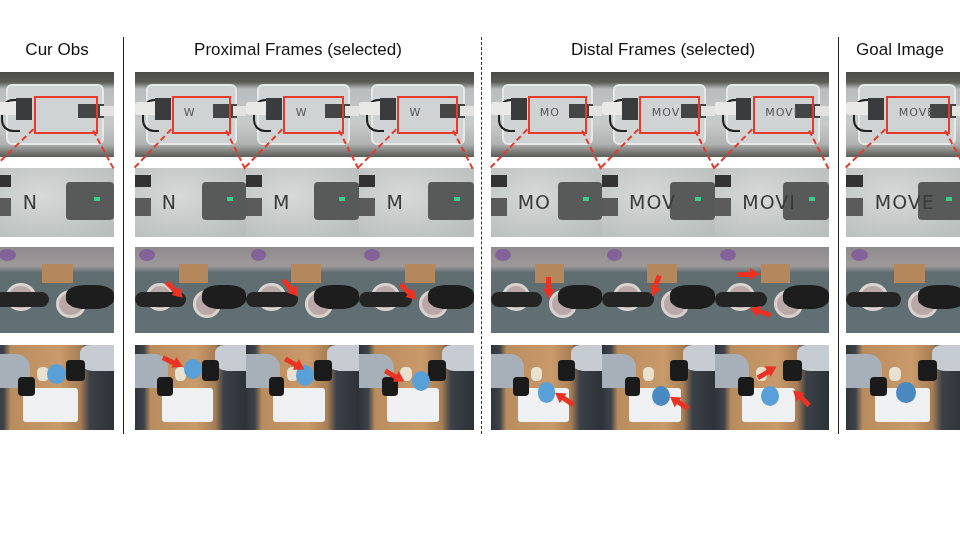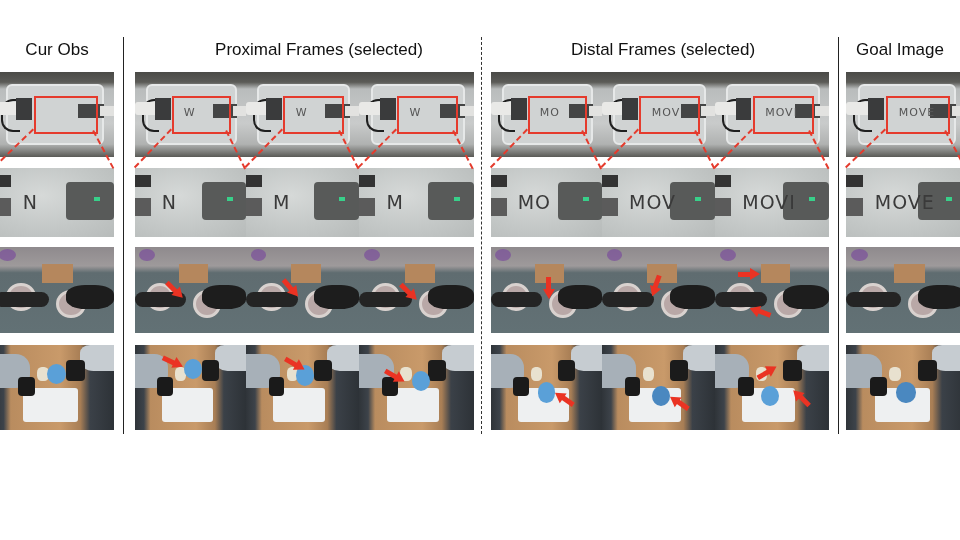--- a/index.html
+++ b/index.html
@@ -48,21 +48,21 @@
   .arrow { position:absolute; width:22px; height:10px; }
   .arrow::before { content:""; position:absolute; left:0; top:3px; width:14px; height:5px; background:#ea3323; }
   .arrow::after { content:""; position:absolute; left:12px; top:-1px; border-left:10px solid #ea3323; border-top:6px solid transparent; border-bottom:6px solid transparent; }
   
   .conn { position:absolute; height:0; border-top:2px dashed #e53b2d; transform-origin:0 0; }
 </style>
 </head>
 <body>
 
 <div class="hdr" style="left:57px">Cur Obs</div>
-<div class="hdr" style="left:319px">Proximal Frames (selected)</div>
+<div class="hdr" style="left:298px">Proximal Frames (selected)</div>
 <div class="hdr" style="left:663px">Distal Frames (selected)</div>
 <div class="hdr" style="left:900px">Goal Image</div>
 
 <div class="vline solid" style="left:123px"></div>
 <div class="vline dashed" style="left:481px"></div>
 <div class="vline solid" style="left:838px"></div>
 
 <div id="grid">
     <div class="panel r1" style="left:-6px;top:72px;width:120px;height:85px">
       <div class="tray"></div>

